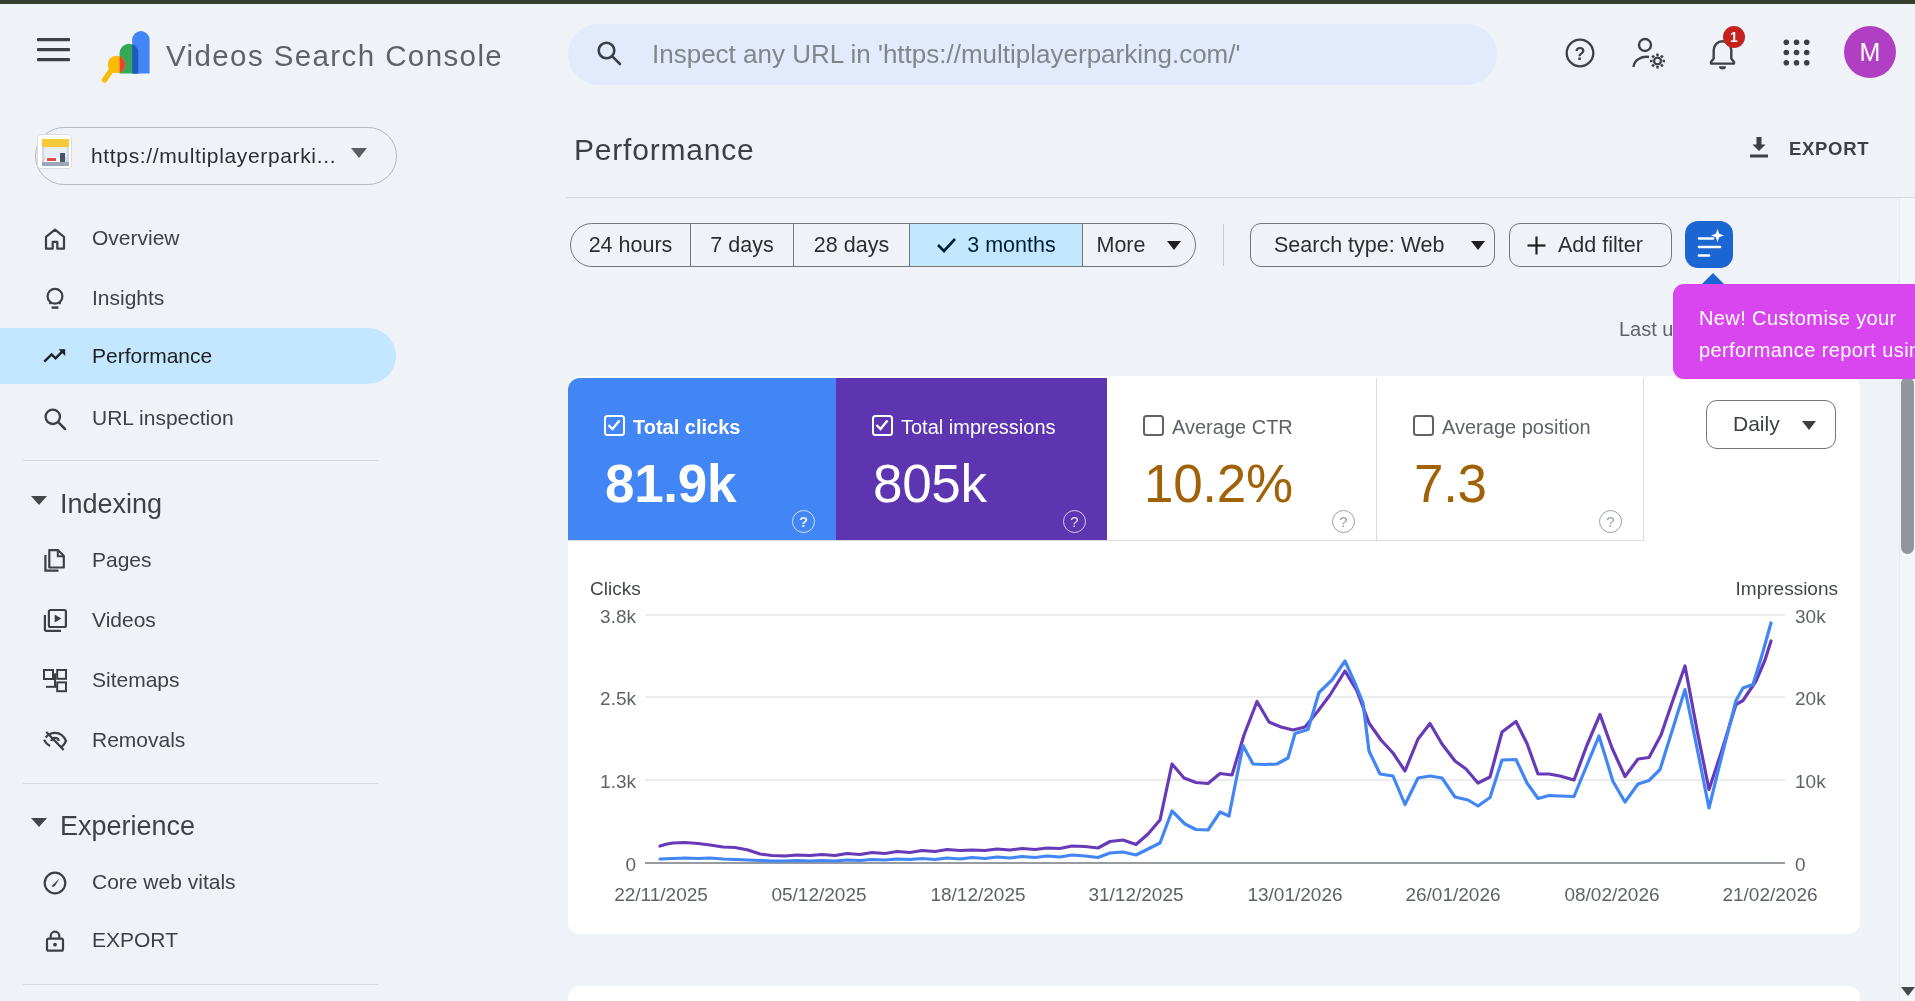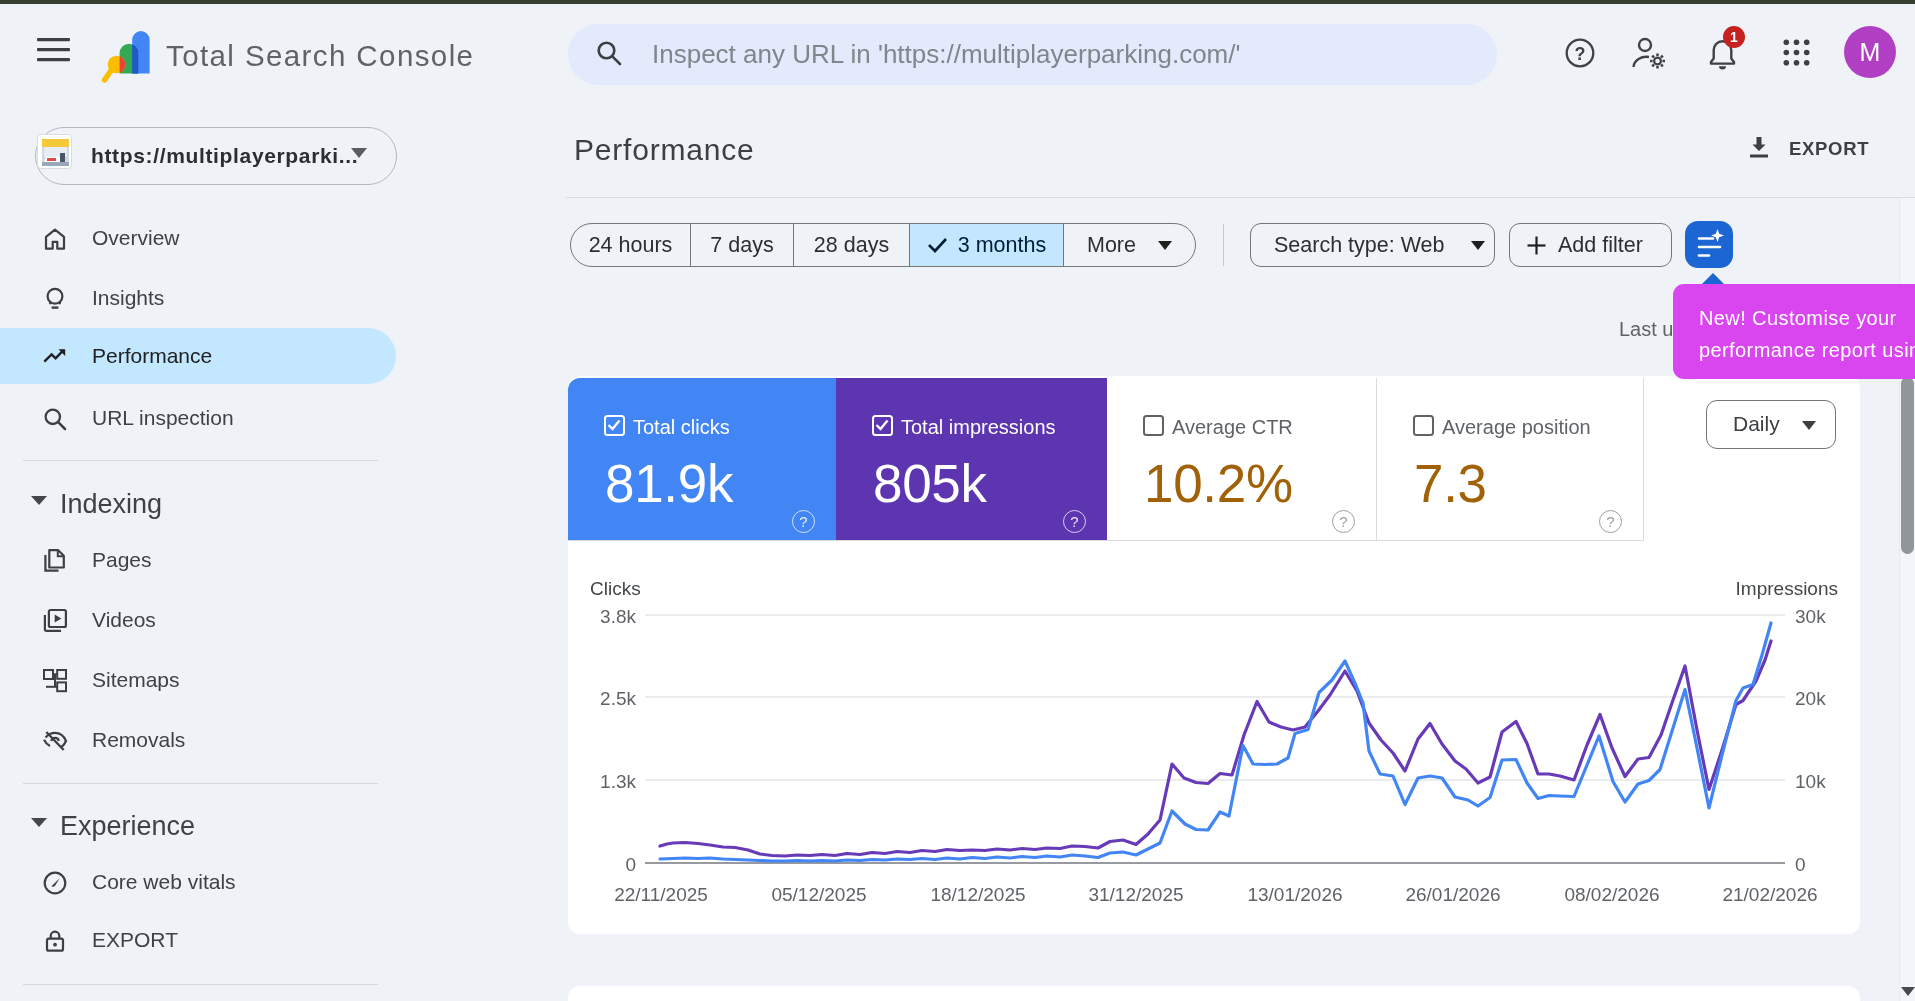--- a/index.html
+++ b/index.html
@@ -14,21 +14,21 @@
 #logotext { left:166px; top:39px; font-size:29.5px; color:#5f6368; letter-spacing:1.4px; }
 #searchpill { left:568px; top:24px; width:929px; height:61px; border-radius:31px; background:#e2eafb; }
 #searchicon { left:596px; top:40px; }
 #searchtext { left:652px; top:39px; font-size:26px; color:#80868b; }
 .hicon { color:#444746; }
 #avatar { left:1844px; top:26px; width:52px; height:52px; border-radius:50%; background:#b03fc4; color:#fff; font-size:25px; text-align:center; line-height:52px; font-weight:400; }
 #bellbadge { left:1723px; top:26px; width:22px; height:22px; border-radius:50%; background:#c5221f; color:#fff; font-size:14px; font-weight:700; text-align:center; line-height:22px; }
 
 #proppill { left:35px; top:127px; width:362px; height:58px; border-radius:29px; border:1.5px solid #b4b9bf; }
 #propthumb { left:37px; top:134px; width:35px; height:35px; border-radius:4px; background:#fff; border:1px solid #dadce0; overflow:hidden; }
-#proptext { left:91px; top:144px; font-size:21px; font-weight:700; color:#2c2e31; letter-spacing:0.65px; }
+#proptext { left:91px; top:144px; font-size:21px; font-weight:400; color:#2c2e31; letter-spacing:0.65px; }
 #propcaret { left:351px; top:148px; width:0; height:0; border-left:8.5px solid transparent; border-right:8.5px solid transparent; border-top:10.5px solid #5a5e63; }
 
 .navitem { left:0; width:396px; height:56px; }
 .navicon { position:absolute; left:42px; top:16px; }
 .navlabel { position:absolute; left:92px; top:16px; font-size:21px; color:#3f4245; }
 .navsel { background:#c2e7fe; border-radius:0 28px 28px 0; }
 .navhead { position:absolute; left:60px; font-size:27px; color:#3f4245; }
 .navcaret { position:absolute; left:31px; width:0; height:0; border-left:8px solid transparent; border-right:8px solid transparent; border-top:9px solid #44474a; }
 .sdiv { position:absolute; left:23px; width:355px; height:1px; background:#d5d9dd; }
 
@@ -48,21 +48,21 @@
 
 #lastupd { left:1619px; top:318px; font-size:20px; color:#5f6368; white-space:nowrap; z-index:1; }
 #tooltip { left:1673px; top:284px; width:284px; height:95px; background:#d946ef; border-radius:11px 0 0 11px; z-index:2; color:#fff; font-size:20px; letter-spacing:0.4px; overflow:hidden; }
 #tooltip .l1 { position:absolute; left:26px; top:23px; white-space:nowrap; }
 #tooltip .l2 { position:absolute; left:26px; top:55px; white-space:nowrap; }
 #tipcaret { left:1702px; top:273px; width:0; height:0; border-left:11px solid transparent; border-right:11px solid transparent; border-bottom:11px solid #1b66d2; z-index:2; }
 
 #panel { left:568px; top:376px; width:1292px; height:558px; background:#fff; border-radius:12px; }
 #panel2 { left:568px; top:986px; width:1292px; height:15px; background:#fff; border-radius:12px 12px 0 0; }
 .tile { position:absolute; top:2px; height:162px; }
-#tclicks { left:0; width:268px; background:#4285f4; border-radius:12px 0 0 0; }
+#tclicks { left:0; width:268px; background:#4285f4; border-radius:12px 0 0 0;font-weight:bold; }
 #timpr { left:268px; width:271px; background:#5e35b1; }
 #tctr { left:539px; width:270px; border-right:1px solid #dadce0; }
 #tpos { left:809px; width:267px; border-right:1px solid #dadce0; }
 #tileborder { position:absolute; left:0; top:164px; width:1076px; height:1px; background:#dadce0; }
 .cb { position:absolute; left:36px; top:37px; width:21px; height:21px; border-radius:3.5px; }
 .cbw { border:2.2px solid #fff; }
 .cbg { border:2.2px solid #5f6368; }
 .tlabel { position:absolute; left:65px; top:38px; font-size:20px; }
 .tlw { color:#fff; }
 .tlg { color:#5f6368; }
@@ -100,21 +100,21 @@
         <path d="M19.6 47.6 V27.15 a9.45 9.45 0 0 1 18.9 0 V47.6 Z"></path>
       </clipPath>
   </defs>
   <line x1="11" y1="44.5" x2="4.5" y2="54" stroke="#fbbc04" stroke-width="5.4" stroke-linecap="round"></line>
   <path d="M19.6 47.6 V27.15 a9.45 9.45 0 0 1 18.9 0 V47.6 Z" fill="#34a853"></path>
   <path d="M32.2 47.6 V13.8 a8.7 8.7 0 0 1 17.4 0 V47.6 Z" fill="#4285f4"></path>
   <path d="M19.6 47.6 V27.15 a9.45 9.45 0 0 1 18.9 0 V47.6 Z" fill="#1d5bbf" clip-path="url(#clipblue)"></path>
   <circle cx="16.5" cy="38.5" r="8.8" fill="#fbbc04"></circle>
   <circle cx="16.5" cy="38.5" r="8.8" fill="#ea4335" clip-path="url(#clipgreen)"></circle>
 </svg>
-<div class="abs" id="logotext">Total Search Console</div>
+<div class="abs" id="logotext">Videos Search Console</div>
 <div class="abs" id="searchpill"></div>
 <svg class="abs" id="searchicon" width="26" height="26" viewBox="0 0 26 26">
     <circle cx="10.5" cy="10.5" r="7.8" fill="none" stroke="#3c4043" stroke-width="2.6"></circle>
     <line x1="16.3" y1="16.3" x2="24" y2="24" stroke="#3c4043" stroke-width="2.6" stroke-linecap="round"></line>
   </svg>
 <div class="abs" id="searchtext">Inspect any URL in 'https://multiplayerparking.com/'</div>
 <svg class="abs hicon" style="left:1565px;top:38px" width="30" height="30" viewBox="0 0 30 30">
     <circle cx="15" cy="15" r="13.3" fill="none" stroke="#3e4145" stroke-width="2.3"></circle>
     <text x="15" y="21.5" font-size="18" font-weight="bold" font-family="Liberation Sans" fill="#3e4145" text-anchor="middle">?</text>
   </svg>
@@ -271,21 +271,21 @@
       <rect x="3" y="18.5" width="18" height="3"></rect>
     </g>
   </svg>
 <div class="abs" id="exporttext">EXPORT</div>
 <div class="abs" id="hdiv"></div>
 
 <div class="abs" id="timechips">
   <div class="seg" style="width:120px">24 hours</div>
   <div class="seg" style="width:103px">7 days</div>
   <div class="seg" style="width:116px">28 days</div>
-  <div class="seg" id="seg3m" style="width:154px"><svg width="21" height="16" viewBox="0 0 21 16" style="margin-right:10px">
+  <div class="seg" id="seg3m" style="width:173px"><svg width="21" height="16" viewBox="0 0 21 16" style="margin-right:10px">
         <path d="M2 8 l6 6 L19 2" fill="none" stroke="#001d35" stroke-width="2.6"></path>
       </svg>3 months</div>
   <div class="seg" style="flex:1">More<span class="dcaret" style="margin-left:22px"></span></div>
 </div>
 <div class="abs" id="vsep"></div>
 <div class="abs chip" style="left:1250px;width:245px;padding-left:23px">Search type: Web<span class="dcaret" style="margin-left:26px"></span></div>
 <div class="abs chip" style="left:1509px;width:163px;padding-left:17px"><svg width="19" height="19" viewBox="0 0 19 19" style="margin-right:12px">
       <g stroke="#1f1f1f" stroke-width="2.2">
         <line x1="9.5" y1="0.5" x2="9.5" y2="18.5"></line>
         <line x1="0.5" y1="9.5" x2="18.5" y2="9.5"></line>

